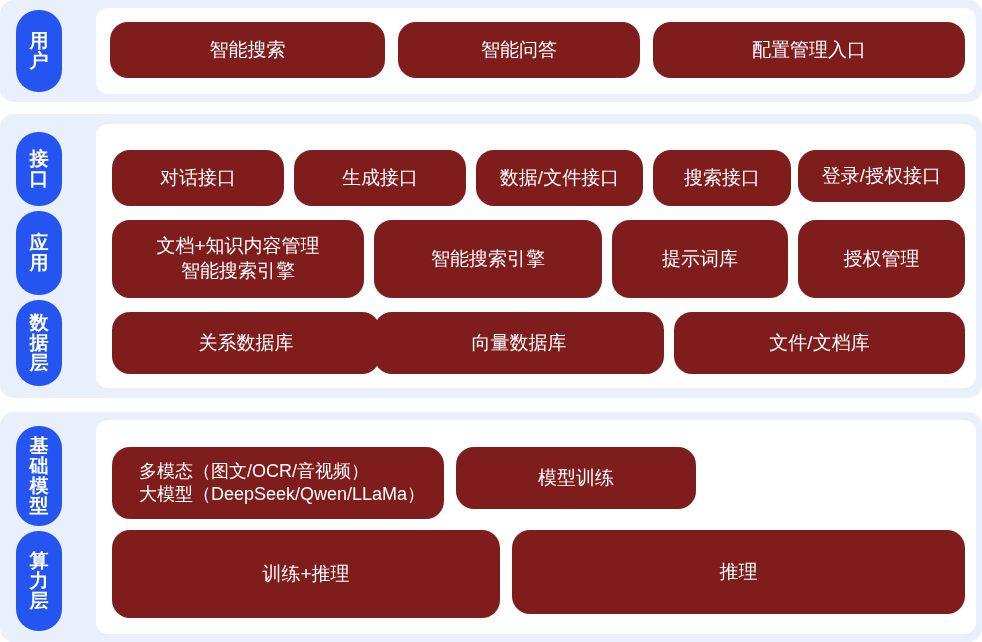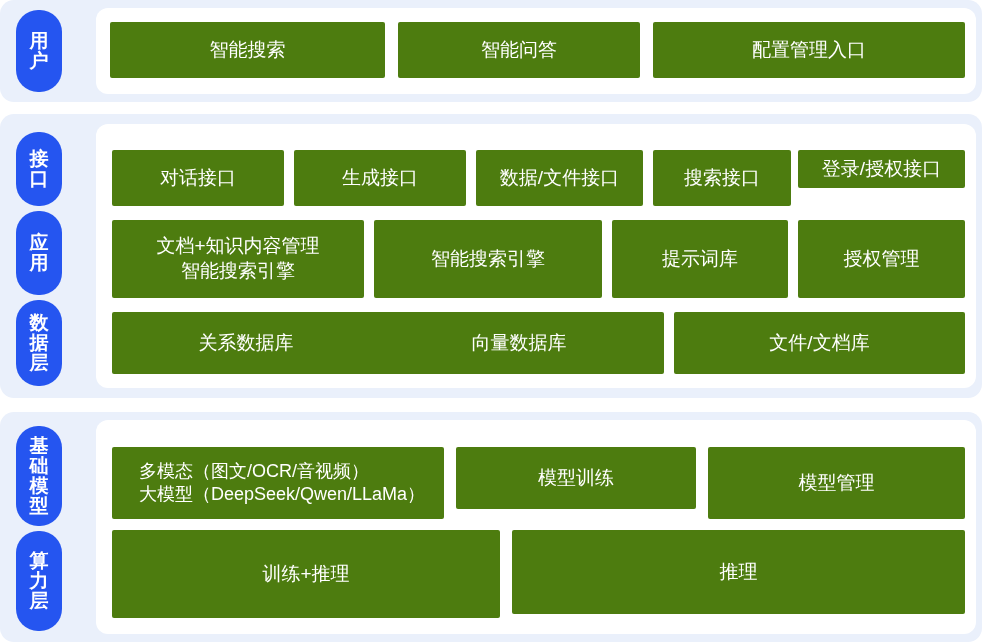--- a/index.html
+++ b/index.html
@@ -74,22 +74,22 @@
   .chip-user { top: 10px;  height: 82px; }
   .chip-if   { top: 132px; height: 74px; }
   .chip-app  { top: 211px; height: 84px; }
   .chip-data { top: 300px; height: 86px; }
   .chip-model{ top: 426px; height: 100px; }
   .chip-comp { top: 531px; height: 100px; }
 
   
   .box {
     position: absolute;
-    background: #4d7c0f;
-    border-radius: 2px;
+    background: #7f1d1d;
+    border-radius: 18px;
     color: #ffffff;
     display: flex;
     align-items: center;
     justify-content: center;
     text-align: center;
     font-size: 19px;
     line-height: 1.3;
     box-sizing: border-box;
     padding: 2px 6px;
     white-space: pre-line;
@@ -103,21 +103,21 @@
   
   .u1 { left: 110px; top: 22px; width: 275px; height: 56px; }
   .u2 { left: 398px; top: 22px; width: 242px; height: 56px; }
   .u3 { left: 653px; top: 22px; width: 312px; height: 56px; }
 
   
   .i1 { left: 112px; top: 150px; width: 172px; height: 56px; }
   .i2 { left: 294px; top: 150px; width: 172px; height: 56px; }
   .i3 { left: 476px; top: 150px; width: 167px; height: 56px; }
   .i4 { left: 653px; top: 150px; width: 138px; height: 56px; }
-  .i5 { left: 798px; top: 150px; width: 167px; height: 38px; }
+  .i5 { left: 798px; top: 150px; width: 167px; height: 52px; }
 
   
   .a1 { left: 112px; top: 220px; width: 252px; height: 78px; }
   .a2 { left: 374px; top: 220px; width: 228px; height: 78px; }
   .a3 { left: 612px; top: 220px; width: 176px; height: 78px; }
   .a4 { left: 798px; top: 220px; width: 167px; height: 78px; }
 
   
   .d1 { left: 112px; top: 312px; width: 268px; height: 62px; }
   .d2 { left: 374px; top: 312px; width: 290px; height: 62px; }
@@ -183,18 +183,17 @@
   <div class="chip chip-model">
     <span class="chip-txt">基础模型</span>
   </div>
   <div class="chip chip-comp">
     <span class="chip-txt">算力层</span>
   </div>
 
   <div class="box m1 left-align">多模态（图文/OCR/音视频）
 大模型（DeepSeek/Qwen/LLaMa）</div>
   <div class="box m2">模型训练</div>
-  <div class="box m3">模型管理</div>
 
   <div class="box c1">训练+推理</div>
   <div class="box c2">推理</div>
 
 </div>
 
 </body></html>

